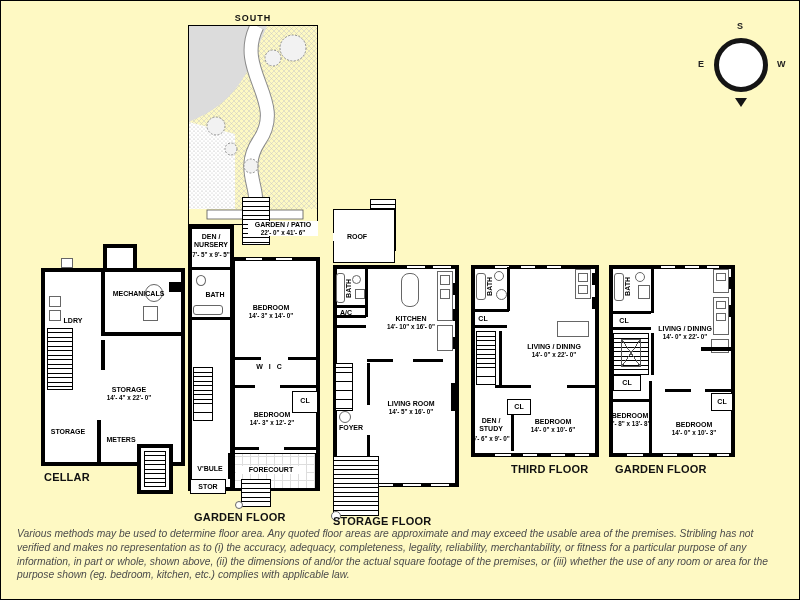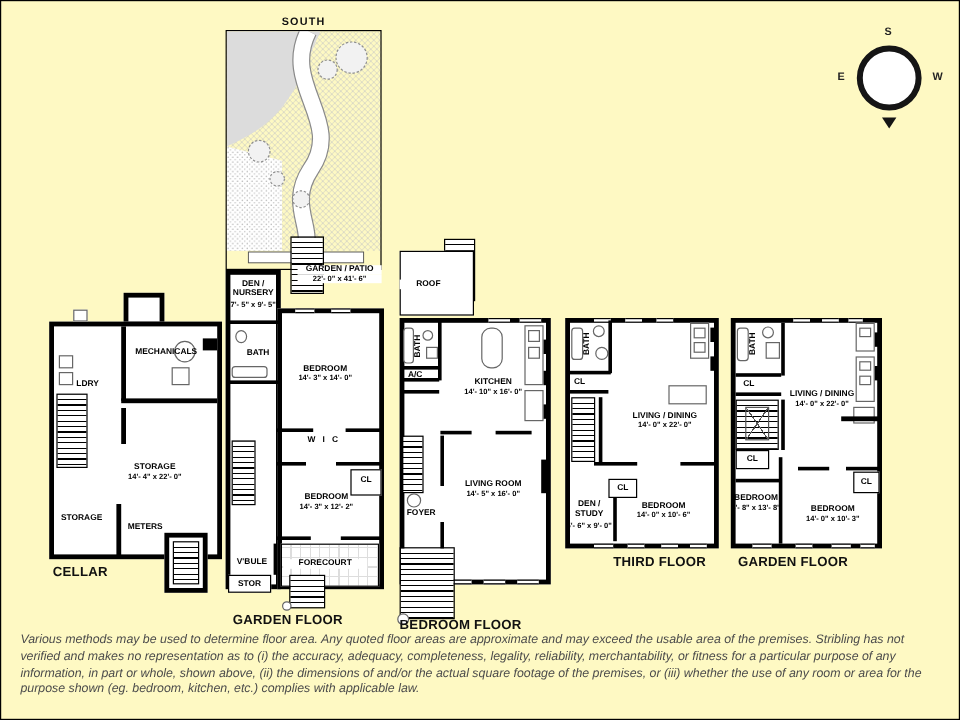--- a/index.html
+++ b/index.html
@@ -176,21 +176,21 @@
     <div class="wall" style="left:36px;top:238px;width:3px;height:32px;"></div>
     <div class="rl" style="left:40px;top:203px;width:80px;">LIVING ROOM</div>
     <div class="rd" style="left:40px;top:211px;width:80px;">14'- 5" x 16'- 0"</div>
     <div class="blk" style="left:120px;top:186px;width:6px;height:28px;"></div>
     <div class="rl" style="left:2px;top:227px;width:36px;">FOYER</div>
     <div class="winH" style="left:44px;top:286px;width:18px;"></div>
     <div class="winH" style="left:72px;top:286px;width:18px;"></div>
     <div class="winH" style="left:100px;top:286px;width:18px;"></div>
     <div class="stairsV" style="left:2px;top:259px;width:46px;height:60px;"></div>
     <div class="box circ" style="left:0;top:314px;width:10px;height:10px;"></div>
-    <div class="fl" style="left:2px;top:318px;">BEDROOM FLOOR</div>
+    <div class="fl" style="left:2px;top:318px;">STORAGE FLOOR</div>
   </div>
 
   <div style="position:absolute;left:470px;top:256px;width:134px;height:220px;">
     <div class="outline" style="left:0;top:8px;width:128px;height:192px;"></div>
     <div class="winH" style="left:24px;top:8px;width:14px;"></div>
     <div class="winH" style="left:50px;top:8px;width:14px;"></div>
     <div class="winH" style="left:76px;top:8px;width:14px;"></div>
     <div class="box" style="left:5px;top:16px;width:10px;height:27px;border-radius:3px;"></div>
     <div class="box circ" style="left:23px;top:14px;width:10px;height:10px;"></div>
     <div class="box circ" style="left:25px;top:32px;width:11px;height:11px;"></div>

